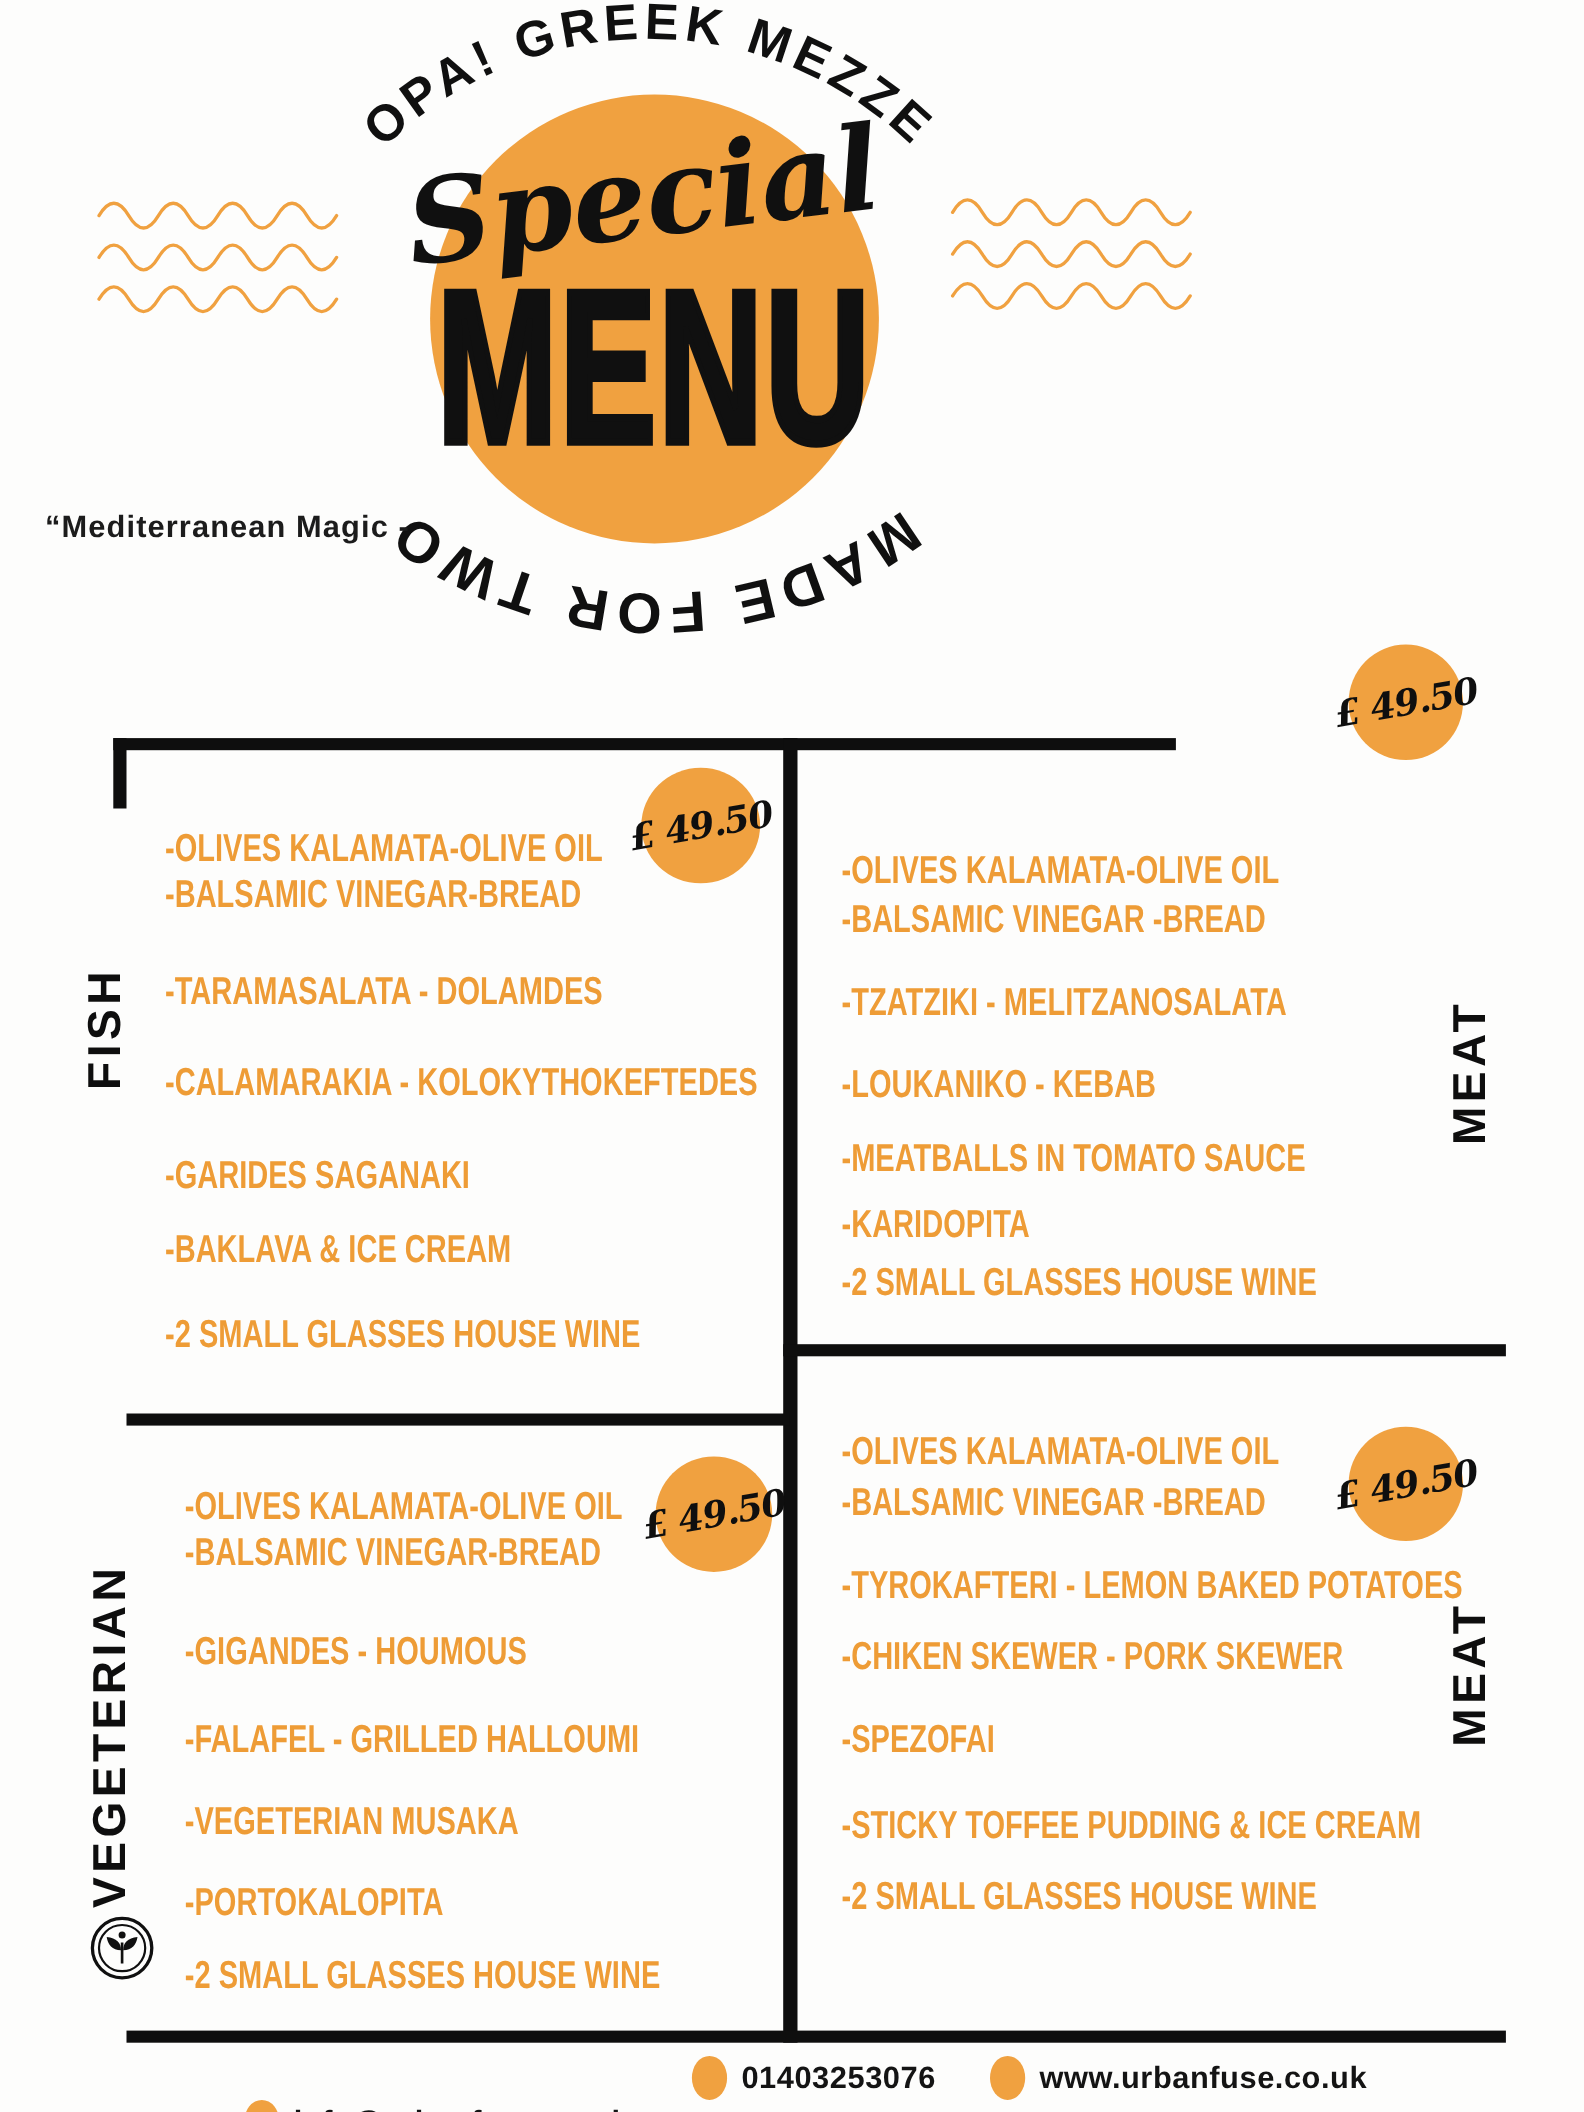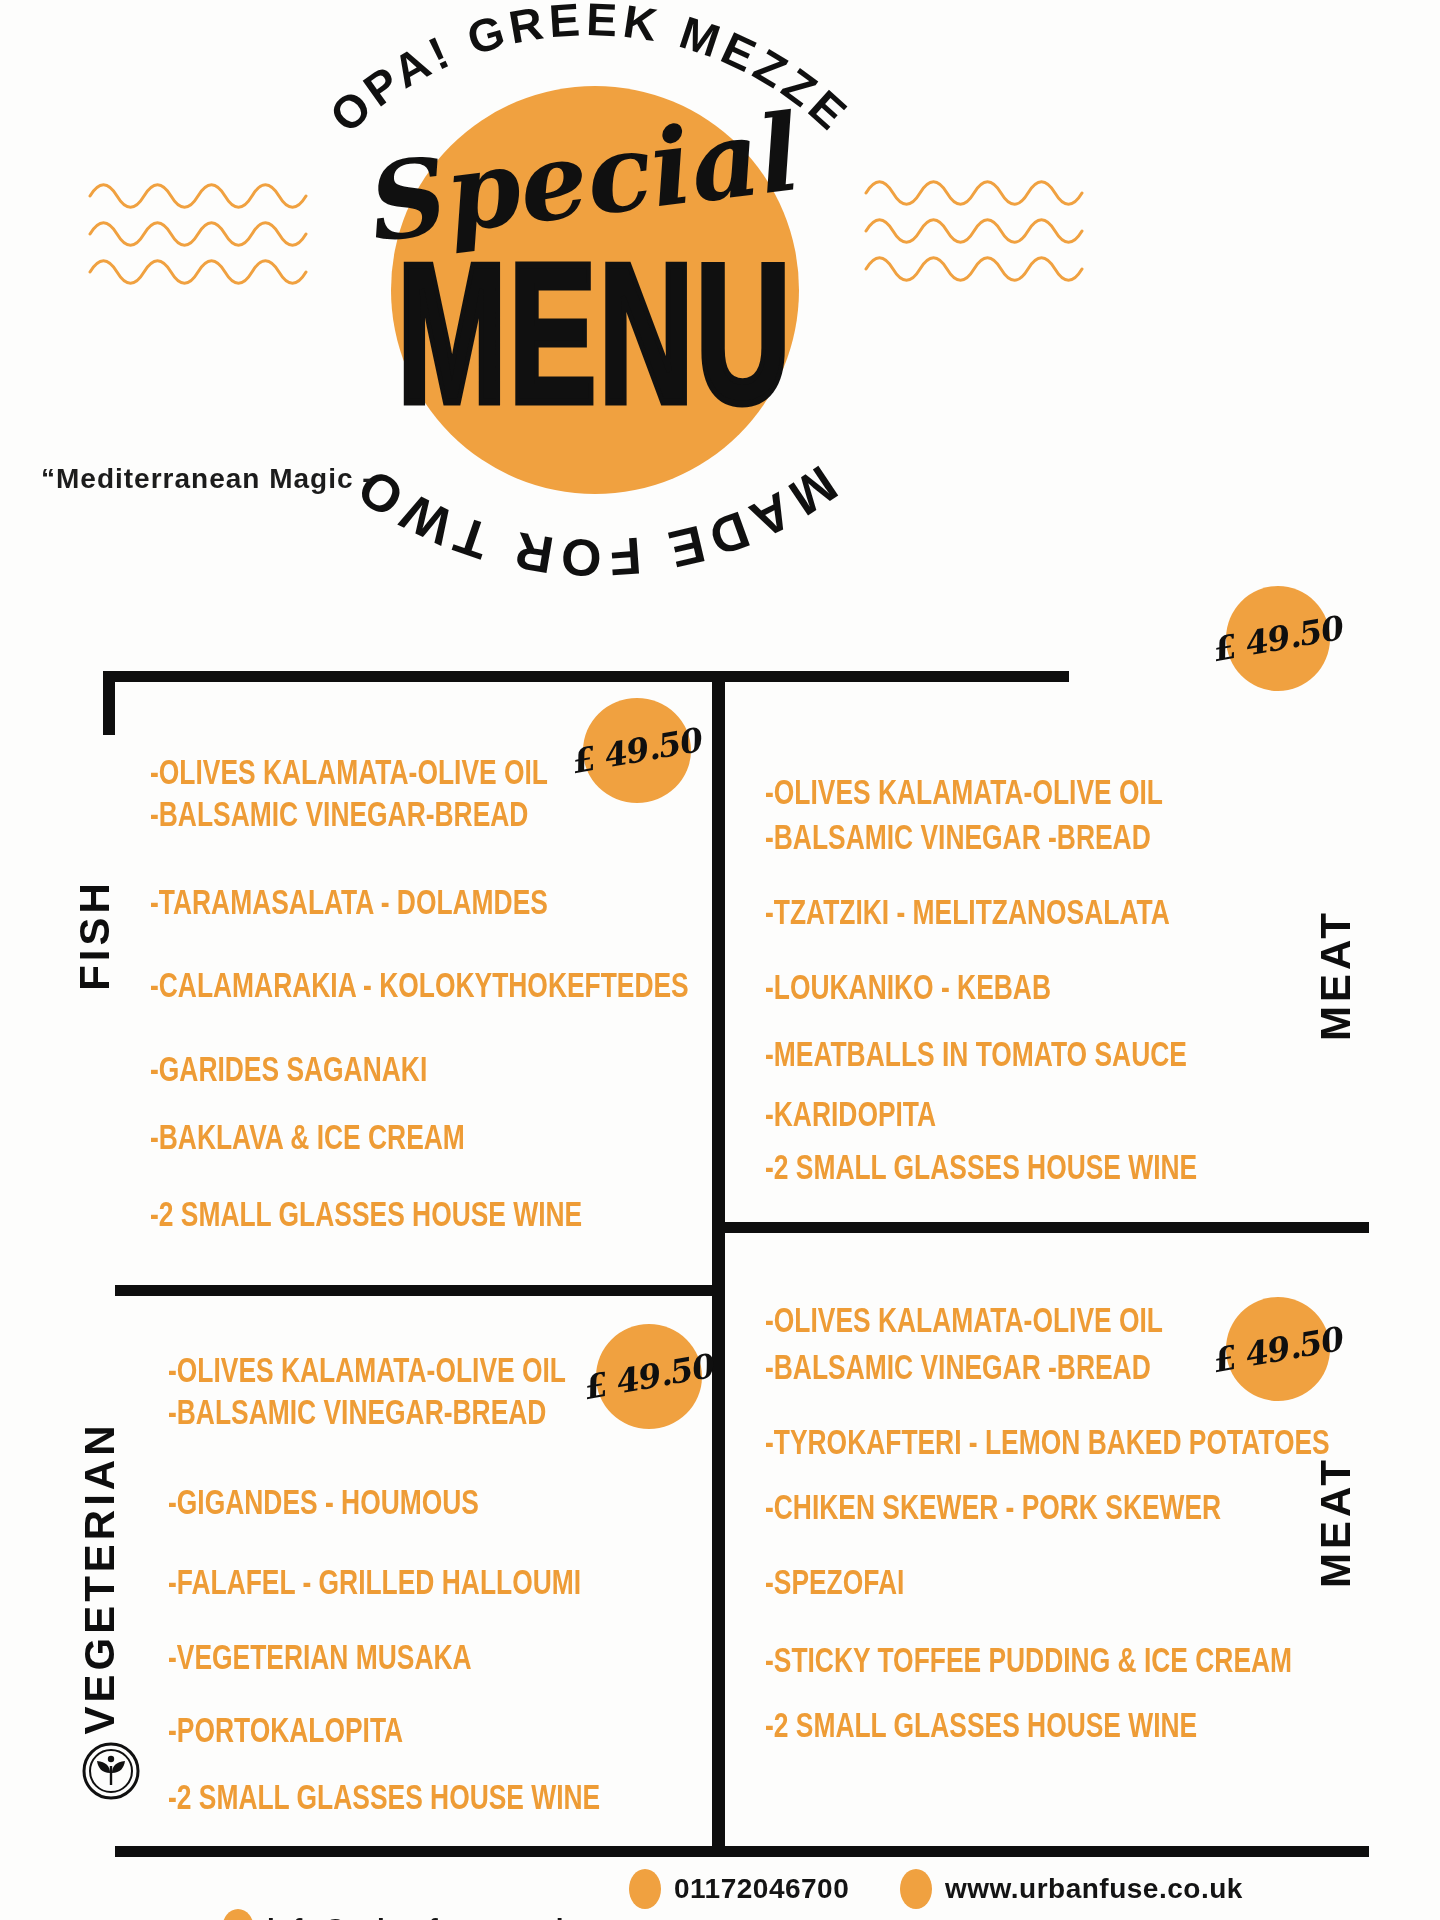--- a/index.html
+++ b/index.html
@@ -169,20 +169,20 @@
     <div class="mi">-STICKY TOFFEE PUDDING &amp; ICE CREAM</div>
     <div class="mi">-2 SMALL GLASSES HOUSE WINE</div>
   </div>
 
   <div class="fitem" style="left:222px;margin-top:40px;">
     <div class="fdot"></div>
     <div class="ftext">info@urbanfuse.co.uk</div>
   </div>
   <div class="fitem" style="left:629px;">
     <div class="fdot"></div>
-    <div class="ftext">01172046700</div>
+    <div class="ftext">01403253076</div>
   </div>
   <div class="fitem" style="left:900px;justify-content:space-between;">
     <div class="fdot"></div>
     <div class="ftext">www.urbanfuse.co.uk</div>
   </div>
 
 </div>
 
 </body></html>

